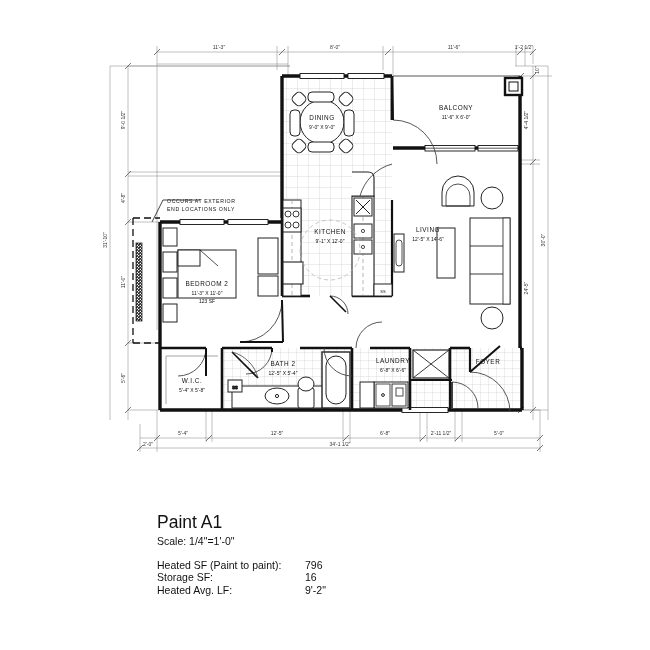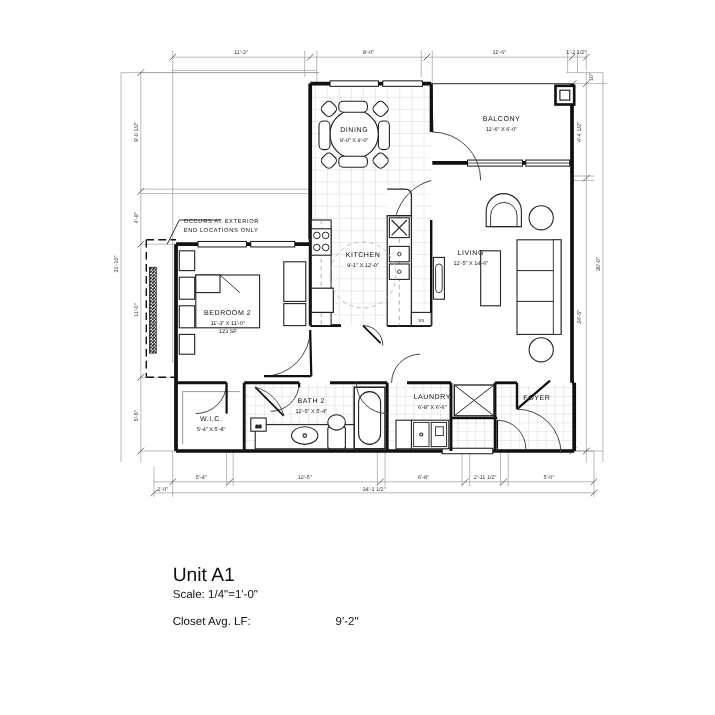--- a/index.html
+++ b/index.html
@@ -424,25 +424,33 @@
       <g font-size="5" fill="#333" text-anchor="middle">
         <text x="539" y="70" transform="rotate(-90 539 70)">10"</text>
         <text x="528" y="120" transform="rotate(-90 528 120)">4'-4 1/2"</text>
         <text x="528" y="288" transform="rotate(-90 528 288)">24'-5"</text>
         <text x="545" y="240" transform="rotate(-90 545 240)">30'-0"</text>
       </g>
     </g>
   </svg>
 
   <div id="caption">
-    <div class="t">Unit A1</div>
+    <div class="t">Paint A1</div>
     <div class="s">Scale: 1/4"=1'-0"</div>
     <table class="specs">
       <tbody>
         <tr>
-          <td class="lbl">Closet Avg. LF:</td>
+          <td class="lbl">Heated SF (Paint to paint):</td>
+          <td class="val">796</td>
+        </tr>
+        <tr>
+          <td class="lbl">Storage SF:</td>
+          <td class="val">16</td>
+        </tr>
+        <tr>
+          <td class="lbl">Heated Avg. LF:</td>
           <td class="val">9'-2"</td>
         </tr>
       </tbody>
     </table>
   </div>
 
 </div>
 
 </body></html>

